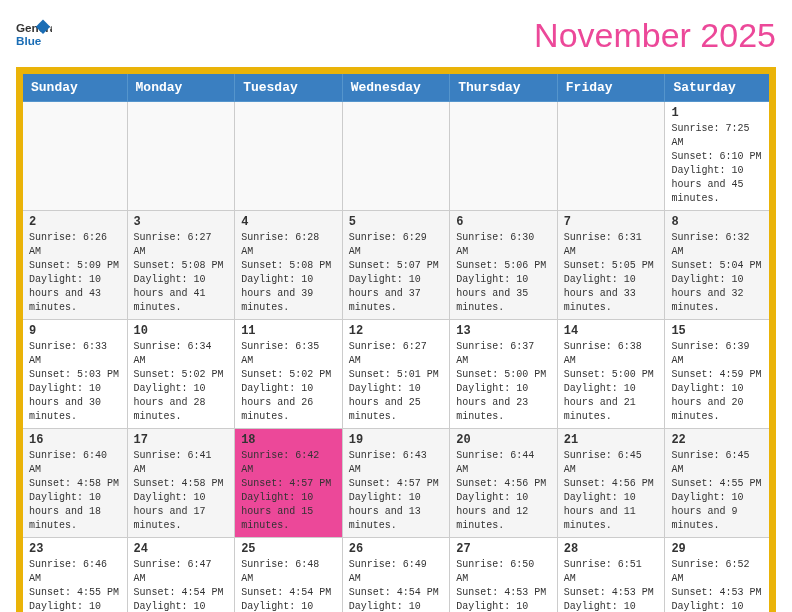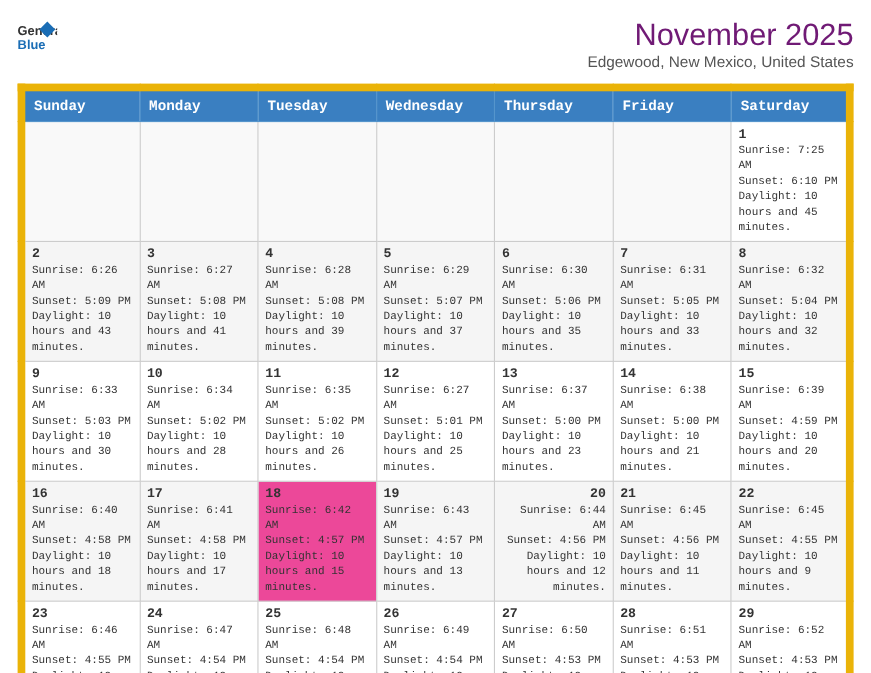--- a/index.html
+++ b/index.html
@@ -22,23 +22,23 @@
       gap: 4px;
     }
     .logo-icon {
       width: 36px;
       height: 36px;
     }
     .title-section {
       text-align: right;
     }
     .main-title {
-      font-size: 28px;
+      font-size: 34px;
       font-weight: 400;
-      color: #701a75;
+      color: #ec4899;
     }
     .subtitle {
       font-size: 14px;
       color: #555;
     }
     .calendar-table {
       width: 100%;
       border-collapse: collapse;
       border: 7px solid #eab308;
       font-family: Liberation Mono, monospace;
@@ -90,21 +90,20 @@
 <div class="header-section">
   <div class="logo">
     <svg class="logo-icon" viewBox="0 0 40 40" xmlns="http://www.w3.org/2000/svg">
       <text x="0" y="18" font-size="13" font-weight="bold" fill="#333">General</text>
       <text x="0" y="32" font-size="13" font-weight="bold" fill="#1a6db5">Blue</text>
       <polygon points="30,8 38,16 30,24 22,16" fill="#1a6db5" transform="translate(0,-4)"></polygon>
     </svg>
   </div>
   <div class="title-section">
     <div class="main-title">November 2025</div>
-    <div class="subtitle">Edgewood, New Mexico, United States</div>
   </div>
 </div>
 
 <table class="calendar-table">
   <thead>
     <tr>
     <th>Sunday</th>
         <th>Monday</th>
         <th>Tuesday</th>
         <th>Wednesday</th>
@@ -177,21 +176,21 @@
 Daylight: 10 hours and 18 minutes.</span></td>
         <td style="background: rgb(245, 245, 245);"><span class="day-number">17</span><span class="day-info" style="white-space: pre-line;">Sunrise: 6:41 AM
 Sunset: 4:58 PM
 Daylight: 10 hours and 17 minutes.</span></td>
         <td style="background: #ec4899;"><span class="day-number">18</span><span class="day-info" style="white-space: pre-line;">Sunrise: 6:42 AM
 Sunset: 4:57 PM
 Daylight: 10 hours and 15 minutes.</span></td>
         <td style="background: rgb(245, 245, 245);"><span class="day-number">19</span><span class="day-info" style="white-space: pre-line;">Sunrise: 6:43 AM
 Sunset: 4:57 PM
 Daylight: 10 hours and 13 minutes.</span></td>
-        <td style="background: rgb(245, 245, 245); text-align: right;"><span class="day-number">20</span><span class="day-info" style="white-space: pre-line;">Sunrise: 6:44 AM
+        <td style="background: rgb(245, 245, 245);"><span class="day-number">20</span><span class="day-info" style="white-space: pre-line;">Sunrise: 6:44 AM
 Sunset: 4:56 PM
 Daylight: 10 hours and 12 minutes.</span></td>
         <td style="background: rgb(245, 245, 245);"><span class="day-number">21</span><span class="day-info" style="white-space: pre-line;">Sunrise: 6:45 AM
 Sunset: 4:56 PM
 Daylight: 10 hours and 11 minutes.</span></td>
         <td style="background: rgb(245, 245, 245);"><span class="day-number">22</span><span class="day-info" style="white-space: pre-line;">Sunrise: 6:45 AM
 Sunset: 4:55 PM
 Daylight: 10 hours and 9 minutes.</span></td>
       </tr>
       <tr style="background: rgb(255, 255, 255);">

